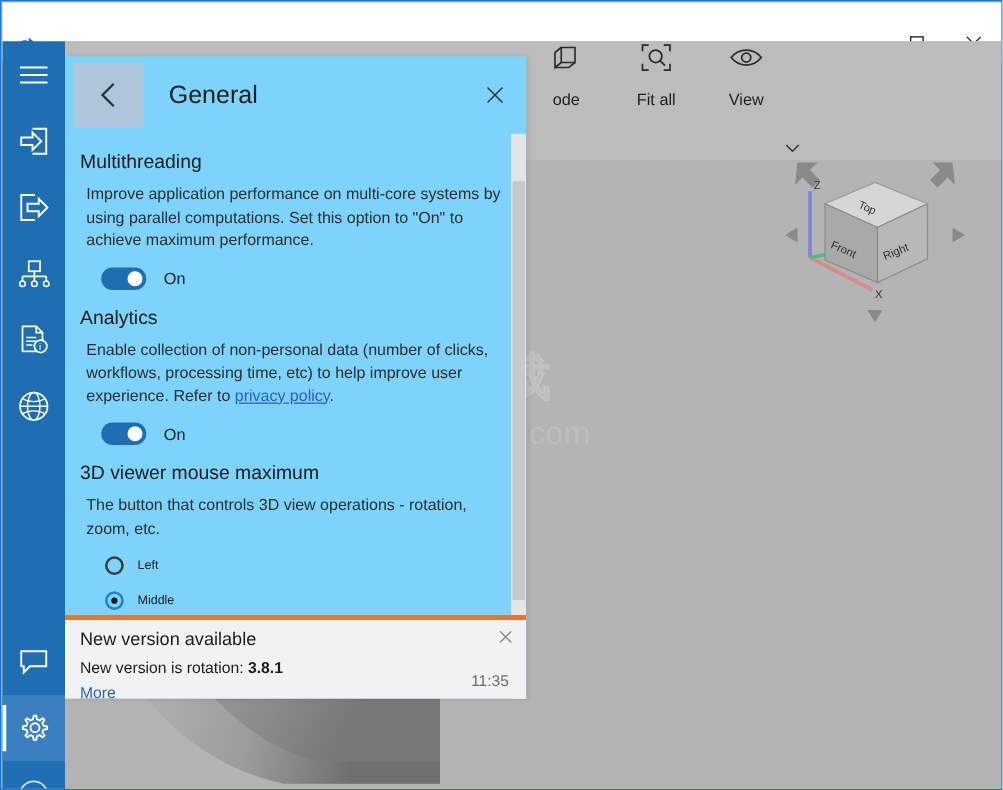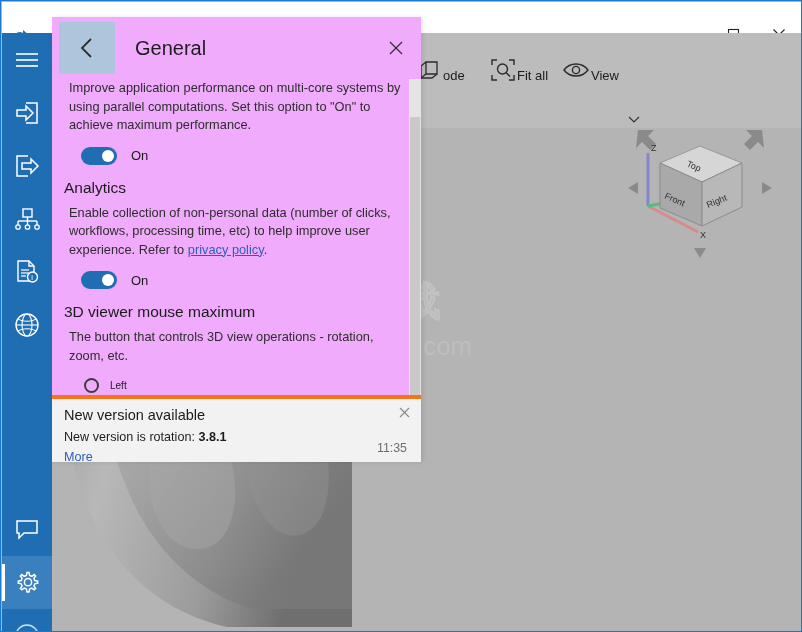--- a/index.html
+++ b/index.html
@@ -97,24 +97,23 @@
   .vp-toolbar {
     position: absolute;
     left: 0; top: 0;
     width: 750px; height: 95px;
     background: #bcbcbc;
     display: flex;
     align-items: flex-start;
   }
   .tb-item {
     width: 72px;
-    padding-top: 22px;
-    display: flex;
-    flex-direction: row;
-    align-items: flex-end;
+    display: flex;
+    flex-direction: column;
+    align-items: center;
     color: #2b2b2b;
   }
   .tb-label {
     margin-top: 13px;
     font-size: 13px;
     color: #1c1c1c;
   }
   .tb-caret {
     align-self: flex-end;
     margin-top: 24px;
@@ -132,23 +131,23 @@
   
   .viewcube {
     position: absolute;
     right: 22px; top: 75px;
     width: 160px; height: 160px;
   }
 
   
   .panel {
     position: absolute;
-    left: 51px; top: 16px;
-    width: 369px; height: 445px;
-    background: #f0abfc;
+    left: 51px; top: 44px;
+    width: 369px; height: 514px;
+    background: #7dd3fc;
     overflow: hidden;
     box-shadow: 2px 0 4px rgba(0,0,0,.10);
   }
   .panel-head {
     height: 62px;
     display: flex;
     align-items: center;
     position: relative;
   }
   .back-btn {
@@ -533,20 +532,21 @@
         <svg width="16" height="16" viewBox="0 0 16 16">
           <line x1="2" y1="2" x2="14" y2="14" stroke="#333" stroke-width="1.2"></line>
           <line x1="14" y1="2" x2="2" y2="14" stroke="#333" stroke-width="1.2"></line>
         </svg>
       </div>
     </div>
 
     <div class="panel-body">
 
       <div class="section">
+        <div class="sec-title">Multithreading</div>
         <div class="sec-desc">Improve application performance on multi-core systems by using parallel computations. Set this option to "On" to achieve maximum performance.</div>
         <div class="toggle-row">
           <div class="toggle">
               <div class="knob"></div>
             </div>
           <div class="toggle-label">On</div>
         </div>
       </div>
 
       <div class="section">

